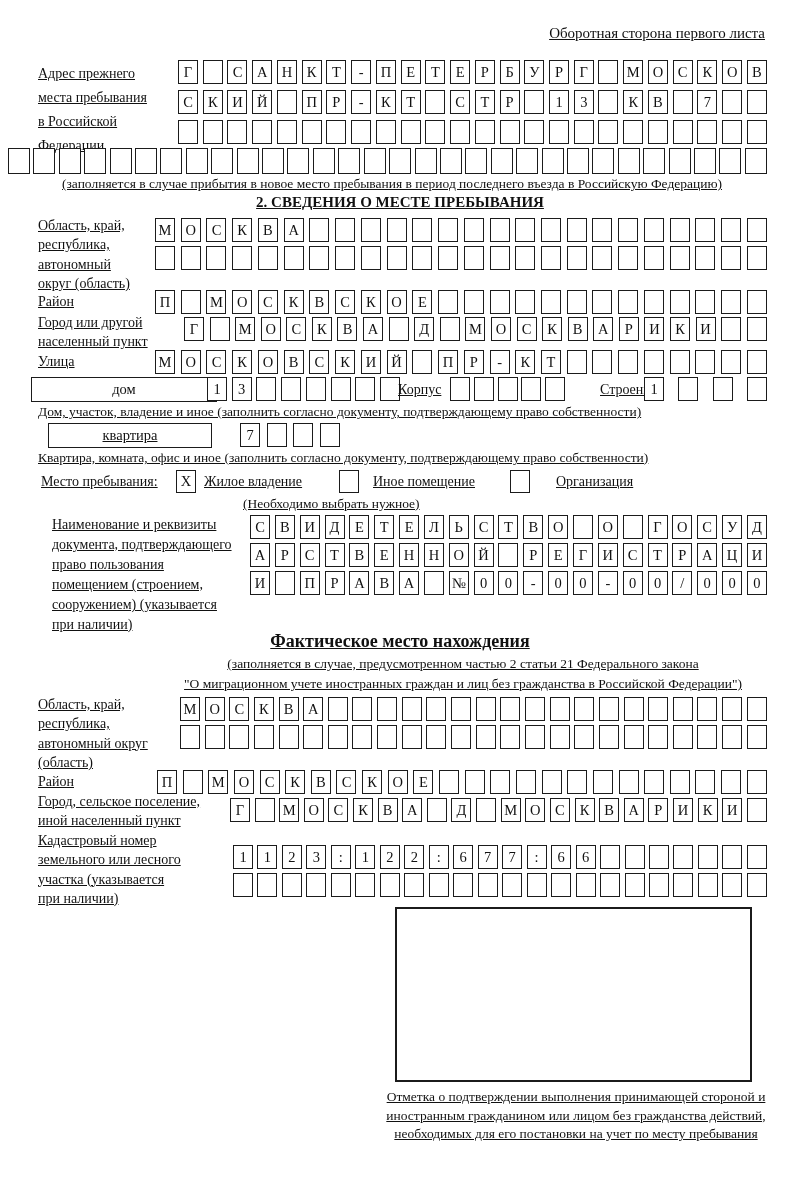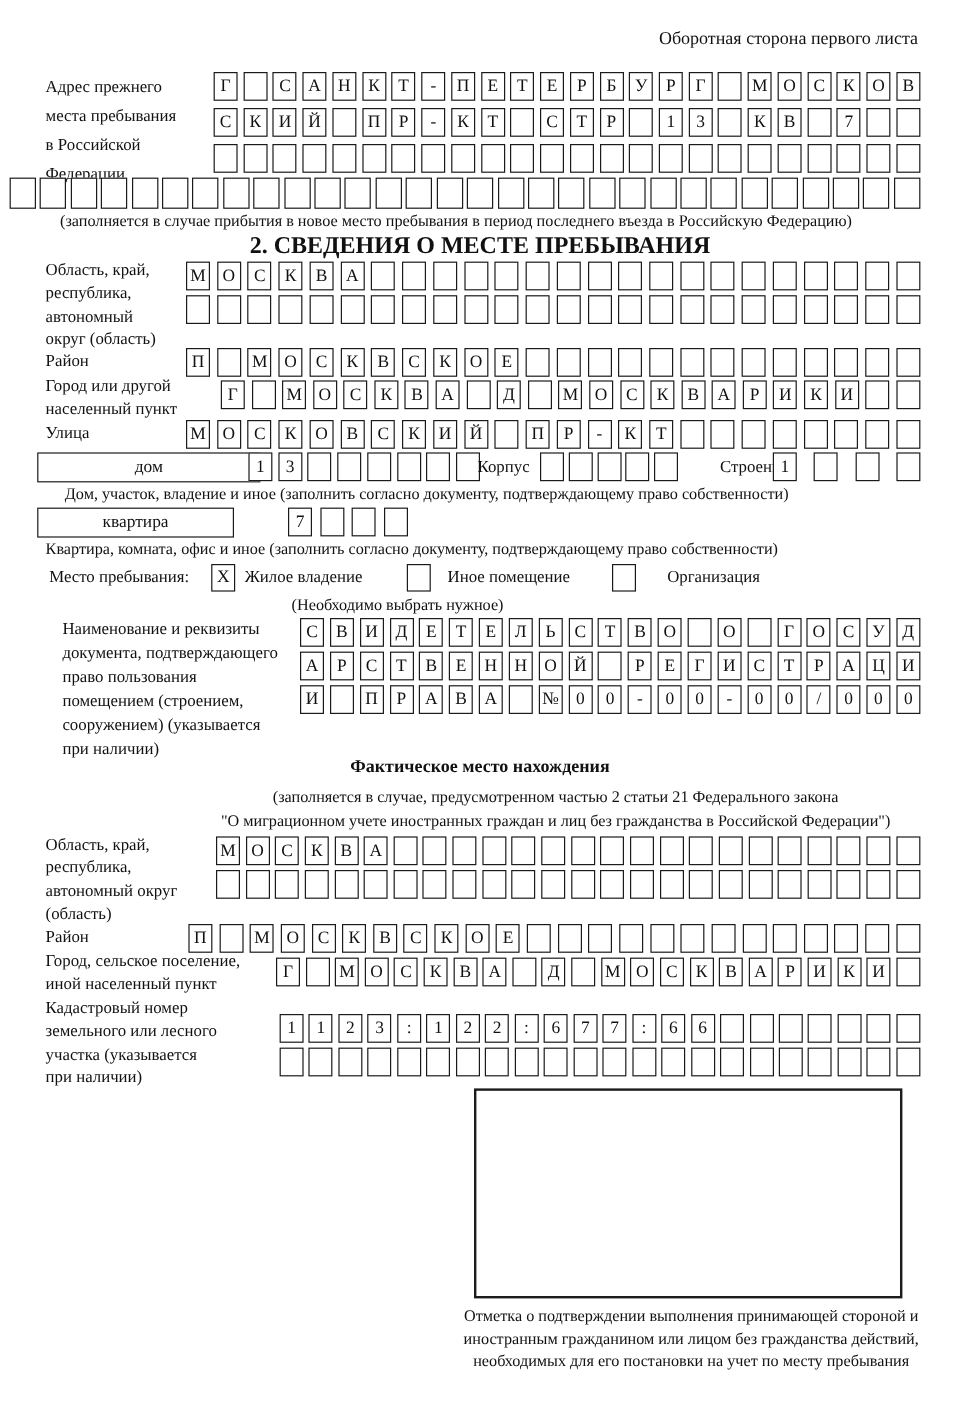--- a/index.html
+++ b/index.html
@@ -1,21 +1,21 @@
 <!DOCTYPE html>
 <html><head>
 <meta charset="utf-8">
 <style>
   html,body{margin:0;padding:0;background:#ffffff;}
   body{width:800px;height:1180px;position:relative;color:#111;
        font-family:"Liberation Serif", serif;}
-  .abs{position:absolute;}
+  .abs{position:absolute;text-decoration:underline;}
   .lbl{font-size:14px;line-height:19.3px;white-space:pre-line;}
   .note{font-size:13.5px;}
-  .title{font-weight:bold;font-size:20px;text-align:center;}
+  .title{font-weight:bold;font-size:15px;text-align:center;}
   .grid{position:absolute;display:flex;justify-content:space-between;}
   .cb{width:20px;height:24px;border:1.5px solid #1b1b1b;box-sizing:border-box;
       display:flex;align-items:center;justify-content:center;
       font-size:14.5px;flex-shrink:0;background:#fff;}
   .grid.tall .cb{width:22px;height:26px;}
   .wbox{position:absolute;border:1.5px solid #1b1b1b;box-sizing:border-box;
         display:flex;align-items:center;justify-content:center;font-size:14.5px;
         height:25px;background:#fff;}
   .ckbox{position:absolute;width:20px;height:23px;border:1.5px solid #1b1b1b;
          box-sizing:border-box;display:flex;align-items:center;justify-content:center;
@@ -135,21 +135,21 @@
     <span class="cb"></span>
     <span class="cb"></span>
     <span class="cb"></span>
     <span class="cb"></span>
     <span class="cb"></span>
     <span class="cb"></span>
     <span class="cb"></span>
     <span class="cb"></span>
     <span class="cb"></span>
   </div>
-<div class="abs note ctr" style="left:0;top:176px;width:760px;">(заполняется в случае прибытия в новое место пребывания в период последнего въезда в Российскую Федерацию)</div>
+<div class="abs note ctr" style="left:12px;top:176px;width:760px;">(заполняется в случае прибытия в новое место пребывания в период последнего въезда в Российскую Федерацию)</div>
 
 <div class="abs title" style="left:0;top:194px;width:800px;">2. СВЕДЕНИЯ О МЕСТЕ ПРЕБЫВАНИЯ</div>
 
 <div class="abs lbl" style="left:38px;top:216px;">Область, край,
 республика,
 автономный
 округ (область)</div>
 <div class="grid" style="left:155px;top:218px;width:612px;">
     <span class="cb">М</span>
     <span class="cb">О</span>
@@ -306,23 +306,23 @@
     <span class="cb"></span>
     <span class="cb"></span>
   </div>
 <div class="abs lbl" style="left:600px;top:380px;text-align:center;">Строение</div>
 <div class="grid" style="left:644px;top:377px;width:123px;">
     <span class="cb">1</span>
     <span class="cb"></span>
     <span class="cb"></span>
     <span class="cb"></span>
   </div>
-<div class="abs note" style="left:54px;top:404px;">Дом, участок, владение и иное (заполнить согласно документу, подтверждающему право собственности)</div>
-
-<div class="wbox" style="left:31px;top:423px;width:164px;">квартира</div>
+<div class="abs note" style="left:38px;top:404px;">Дом, участок, владение и иное (заполнить согласно документу, подтверждающему право собственности)</div>
+
+<div class="wbox" style="left:48px;top:423px;width:164px;text-decoration:underline;">квартира</div>
 <div class="grid" style="left:240px;top:423px;width:100px;">
     <span class="cb">7</span>
     <span class="cb"></span>
     <span class="cb"></span>
     <span class="cb"></span>
   </div>
 <div class="abs note" style="left:38px;top:450px;">Квартира, комната, офис и иное (заполнить согласно документу, подтверждающему право собственности)</div>
 
 <div class="abs lbl" style="left:41px;top:472px;">Место пребывания:</div>
 <div class="ckbox" style="left:176px;top:470px;">X</div>
@@ -402,21 +402,21 @@
     <span class="cb">0</span>
     <span class="cb">-</span>
     <span class="cb">0</span>
     <span class="cb">0</span>
     <span class="cb">/</span>
     <span class="cb">0</span>
     <span class="cb">0</span>
     <span class="cb">0</span>
   </div>
 
-<div class="abs title" style="left:0;top:631px;width:800px;font-size:15px;">Фактическое место нахождения</div>
+<div class="abs title" style="left:0;top:631px;width:800px;font-size:18px;">Фактическое место нахождения</div>
 <div class="abs note ctr" style="left:130px;top:656px;width:666px;">(заполняется в случае, предусмотренном частью 2 статьи 21 Федерального закона</div>
 <div class="abs note ctr" style="left:130px;top:676px;width:666px;">"О миграционном учете иностранных граждан и лиц без гражданства в Российской Федерации")</div>
 
 <div class="abs lbl" style="left:38px;top:695px;">Область, край,
 республика,
 автономный округ
 (область)</div>
 <div class="grid" style="left:180px;top:697px;width:587px;">
     <span class="cb">М</span>
     <span class="cb">О</span>

